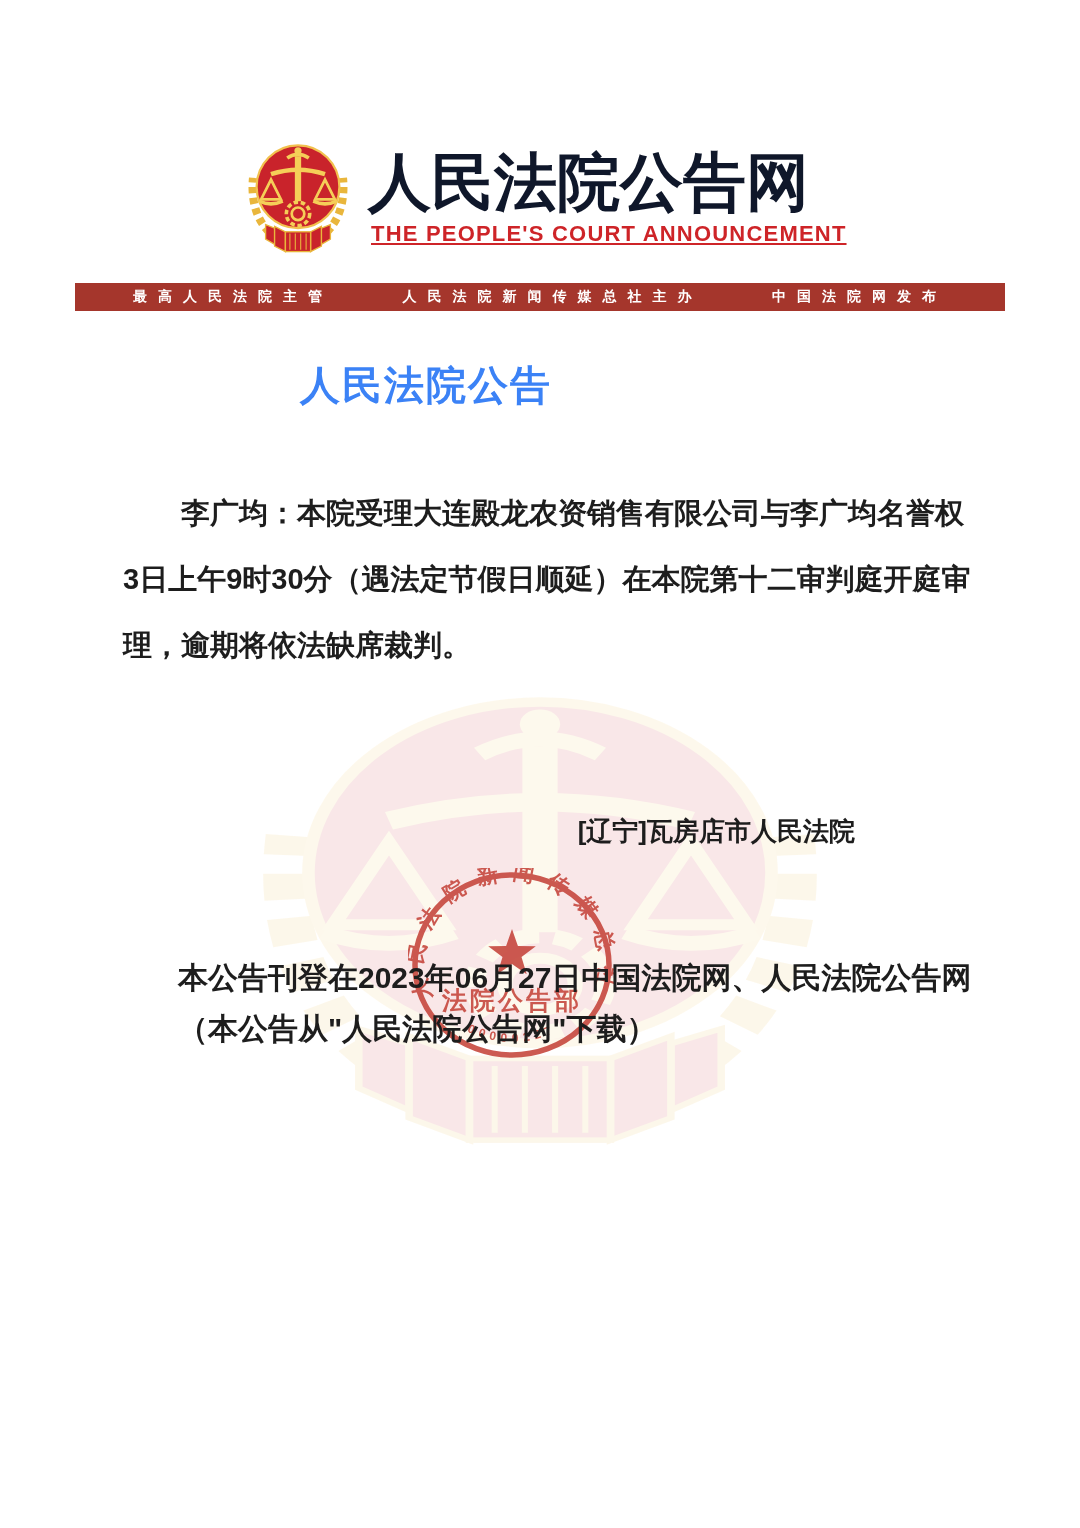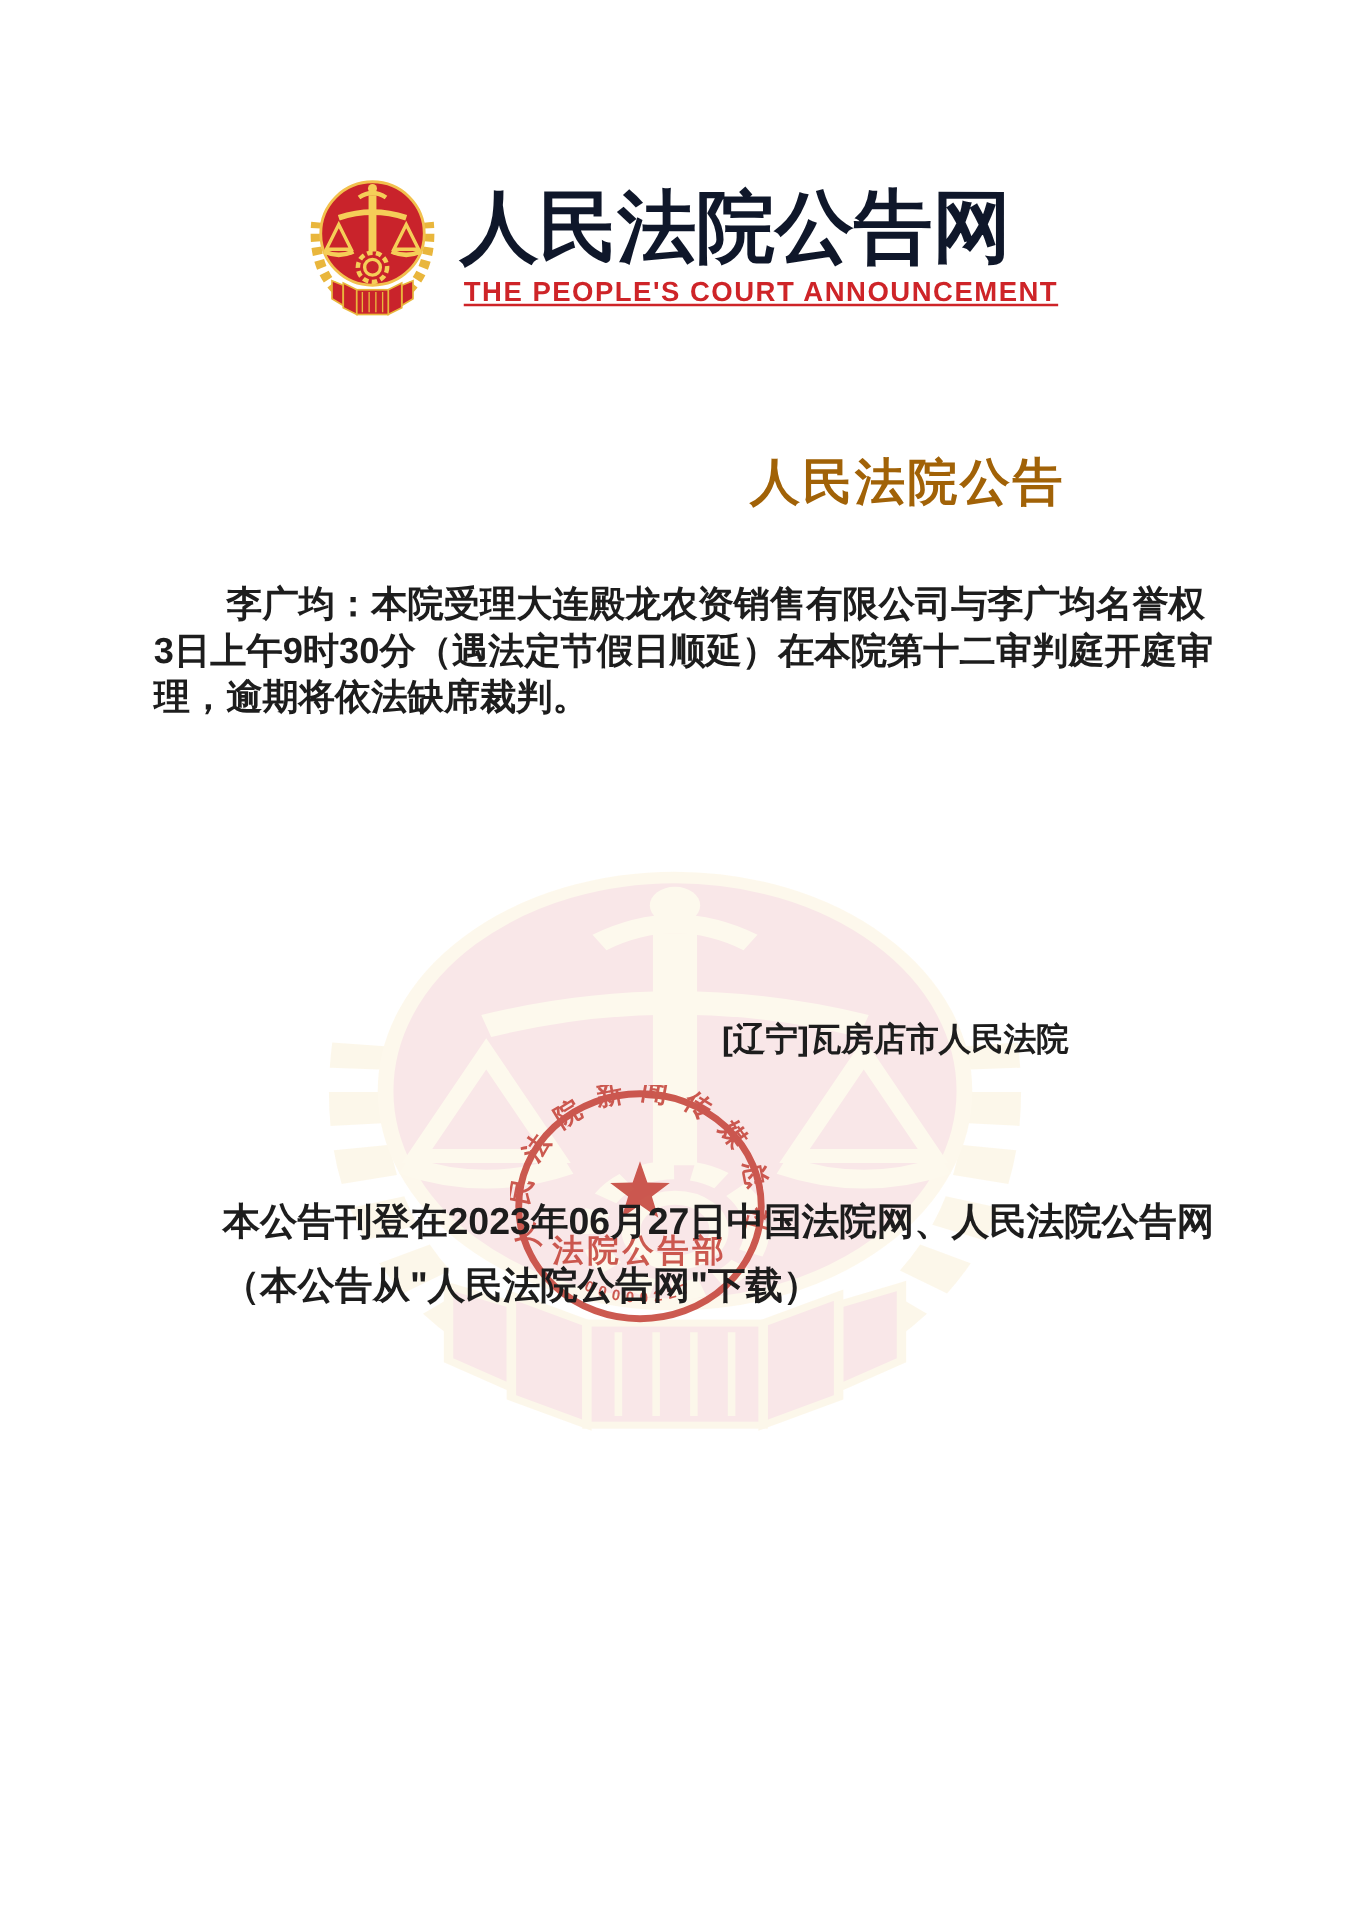--- a/index.html
+++ b/index.html
@@ -30,28 +30,28 @@
     justify-content:space-between; padding:0 58px;
   }
   .banner span {
     color:#ffffff; font-size:14px; font-weight:700;
     letter-spacing:11px; white-space:nowrap;
   }
 
   
   .doc-title {
     position:absolute; left:0; top:358px; width:852px;
-    text-align:right; font-size:40px; font-weight:700; color:#a16207;
+    text-align:center; font-size:40px; font-weight:700; color:#3b82f6;
     letter-spacing:2px;
   }
   .body-text {
     position:absolute; left:123px; top:466px; width:850px;
     font-size:29px; line-height:37px; font-weight:700; color:#1d1d1d;
   }
-  .body-line { white-space:nowrap; }
+  .body-line { white-space:nowrap;margin-top:29px; }
   .body-line.indent { padding-left:58px; }
 
   .court-name {
     position:absolute; right:225px; top:812px;
     font-size:26px; line-height:38px; font-weight:700; color:#1d1d1d;
     white-space:nowrap;
   }
   .pub-line1 {
     position:absolute; left:178px; top:959px;
     font-size:30px; line-height:38px; font-weight:700; color:#1d1d1d;
@@ -118,20 +118,25 @@
   <svg class="watermark" viewBox="0 0 120 136" preserveAspectRatio="none">
     <use href="#court-emblem-symbol"></use>
   </svg>
 
   <svg class="emblem" viewBox="0 0 120 136">
     <use href="#court-emblem-symbol"></use>
   </svg>
   <div class="logo-title">人民法院公告网</div>
   <div class="logo-subtitle">THE PEOPLE'S COURT ANNOUNCEMENT</div>
 
+  <div class="banner">
+    <span>最高人民法院主管</span>
+    <span>人民法院新闻传媒总社主办</span>
+    <span>中国法院网发布</span>
+  </div>
 
   <svg class="seal" viewBox="0 0 208 198">
     <ellipse cx="104" cy="97" rx="97" ry="90" fill="none" stroke="#C5443A" stroke-width="5.5"></ellipse>
     <path id="sealArcTop" d="M 26 132 A 88 82 0 1 1 182 132" fill="none"></path>
     <path id="sealArcBottom" d="M 56 162 Q 104 186 152 162" fill="none"></path>
     <text font-size="21" font-weight="700" fill="#C5443A" style="letter-spacing:13px">
       <textPath href="#sealArcTop" startOffset="50%" text-anchor="middle">人民法院新闻传媒总社</textPath>
     </text>
     <polygon fill="#C5443A" points="104,61 109.9,77.9 127.8,78.3 113.5,89.1 118.7,106.2 104,96 89.3,106.2 94.5,89.1 80.2,78.3 98.1,77.9"></polygon>
     <text x="104" y="141" text-anchor="middle" font-size="25" font-weight="700" fill="#C5443A" style="letter-spacing:3px">法院公告部</text>

